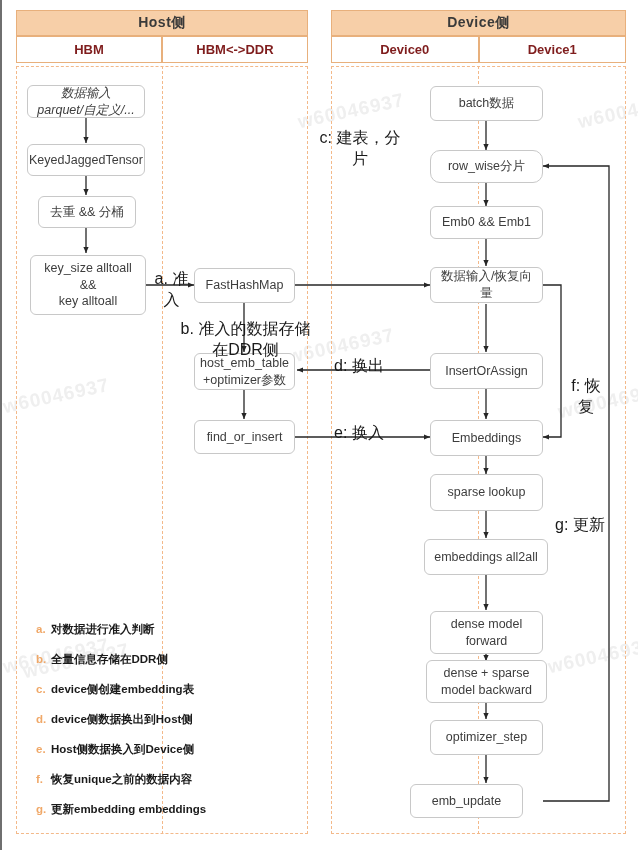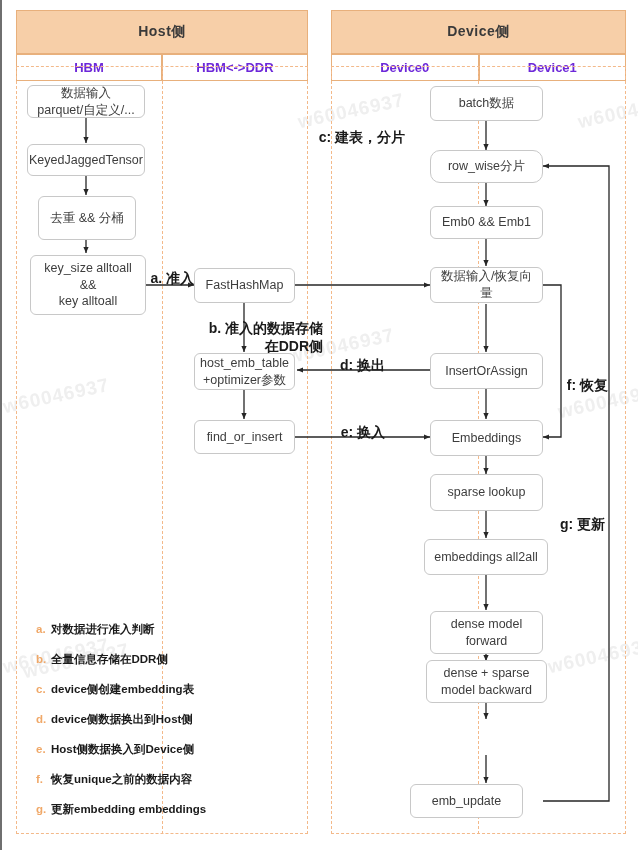--- a/index.html
+++ b/index.html
@@ -14,33 +14,33 @@
     background:#ffffff;
     border-left:2px solid #6f6f6f;
     box-sizing:border-box;
   }
   
   .hdr-wrap{position:absolute;}
   .hdr-title{
     background:#f7cfa8;
     border:1px solid #e8b07c;
     box-sizing:border-box;
-    height:44px;
+    height:26px;
     display:flex;align-items:center;justify-content:center;
     font-size:14px;font-weight:bold;color:#3a3a3a;
     letter-spacing:.5px;
   }
   .hdr-cols{display:flex;height:27px;}
   .hdr-cell{
     flex:1;
     background:#ffffff;
     border:1px solid #e8b07c;
     box-sizing:border-box;
     display:flex;align-items:center;justify-content:center;
-    font-size:13px;font-weight:bold;color:#6d28d9;
+    font-size:13px;font-weight:bold;color:#7f1d1d;
   }
   .hdr-cell + .hdr-cell{border-left:1px solid #e8b07c;}
   
   .panel{
     position:absolute;
     border:1px dashed #f3b98a;
     box-sizing:border-box;
   }
   .vdiv{
     position:absolute;
@@ -64,25 +64,25 @@
   }
   
   svg.wires{
     position:absolute;left:0;top:0;
     width:638px;height:850px;
     pointer-events:none;
   }
   
   .elabel{
     position:absolute;
-    font-size:14px;
-    font-weight:bold;
+    font-size:16px;
+    font-weight:normal;
     color:#1a1a1a;
     white-space:pre-line;
-    text-align:right;
+    text-align:center;
     line-height:1.3;
   }
   
   .legend{position:absolute;left:34px;top:622px;width:240px;}
   .lrow{
     display:flex;align-items:baseline;
     margin-bottom:15px;
     font-size:11.5px;
   }
   .lkey{
@@ -171,44 +171,45 @@
       <path d="M484,654 L484,661"></path>
       <path d="M484,702 L484,719"></path>
       <path d="M484,755 L484,783"></path>
 
       <path d="M541,285 L559,285 L559,437 L541,437"></path>
 
       <path d="M541,801 L607,801 L607,166 L541,166"></path>
     </g>
   </svg>
 
-  <div class="node" style="left:25px;top:85px;width:118px;height:33px;">数据输入
+  <div class="node" style="left:25px;top:85px;width:118px;height:33px;font-style:italic;">数据输入
 parquet/自定义/...</div>
   <div class="node" style="left:25px;top:144px;width:118px;height:32px;">KeyedJaggedTensor</div>
-  <div class="node" style="left:36px;top:196px;width:98px;height:44px;">去重 &amp;&amp; 分桶</div>
+  <div class="node" style="left:36px;top:196px;width:98px;height:32px;">去重 &amp;&amp; 分桶</div>
   <div class="node" style="left:192px;top:268px;width:101px;height:35px;">FastHashMap</div>
   <div class="node" style="left:28px;top:255px;width:116px;height:60px;">key_size alltoall
 &amp;&amp;
 key alltoall</div>
   <div class="node" style="left:192px;top:353px;width:101px;height:37px;">host_emb_table
 +optimizer参数</div>
   <div class="node" style="left:192px;top:420px;width:101px;height:34px;">find_or_insert</div>
 
   <div class="node" style="left:428px;top:86px;width:113px;height:35px;">batch数据</div>
   <div class="node" style="left:428px;top:150px;width:113px;height:33px;border-radius:10px;">row_wise分片</div>
   <div class="node" style="left:428px;top:206px;width:113px;height:33px;">Emb0 &amp;&amp; Emb1</div>
   <div class="node" style="left:428px;top:267px;width:113px;height:36px;">数据输入/恢复向量</div>
   <div class="node" style="left:428px;top:353px;width:113px;height:36px;">InsertOrAssign</div>
   <div class="node" style="left:428px;top:420px;width:113px;height:36px;">Embeddings</div>
   <div class="node" style="left:428px;top:474px;width:113px;height:37px;">sparse lookup</div>
   <div class="node" style="left:422px;top:539px;width:124px;height:36px;">embeddings all2all</div>
   <div class="node" style="left:428px;top:611px;width:113px;height:43px;">dense model
 forward</div>
   <div class="node" style="left:424px;top:660px;width:121px;height:43px;">dense + sparse
 model backward</div>
+  <div class="node" style="left:428px;top:720px;width:113px;height:35px;">optimizer_step</div>
   <div class="node" style="left:408px;top:784px;width:113px;height:34px;">emb_update</div>
 
   <div class="elabel" style="left:147px;top:269px;width:45px;">a. 准入</div>
   <div class="elabel" style="left:166px;top:319px;width:155px;">b. 准入的数据存储
 在DDR侧</div>
   <div class="elabel" style="left:313px;top:128px;width:90px;">c: 建表，分片</div>
   <div class="elabel" style="left:331px;top:356px;width:52px;">d: 换出</div>
   <div class="elabel" style="left:331px;top:423px;width:52px;">e: 换入</div>
   <div class="elabel" style="left:562px;top:376px;width:44px;">f: 恢复</div>
   <div class="elabel" style="left:553px;top:515px;width:50px;">g: 更新</div>

